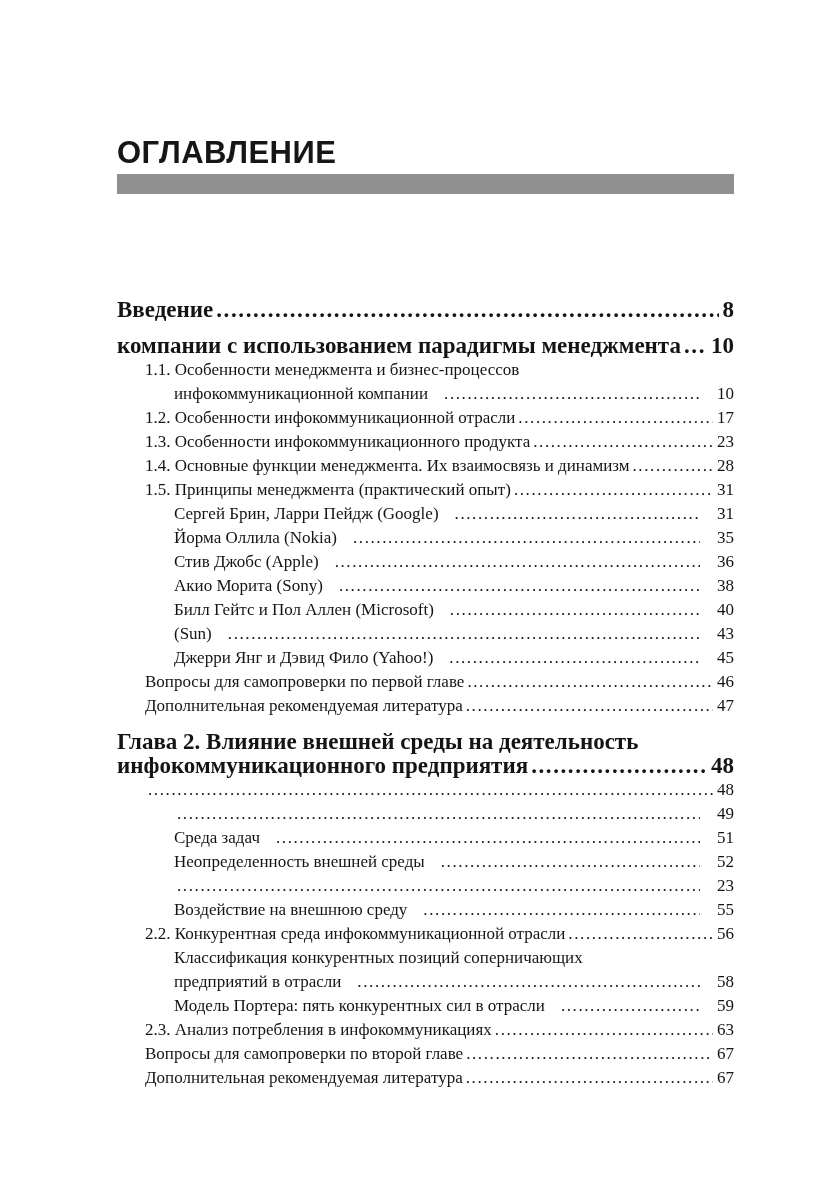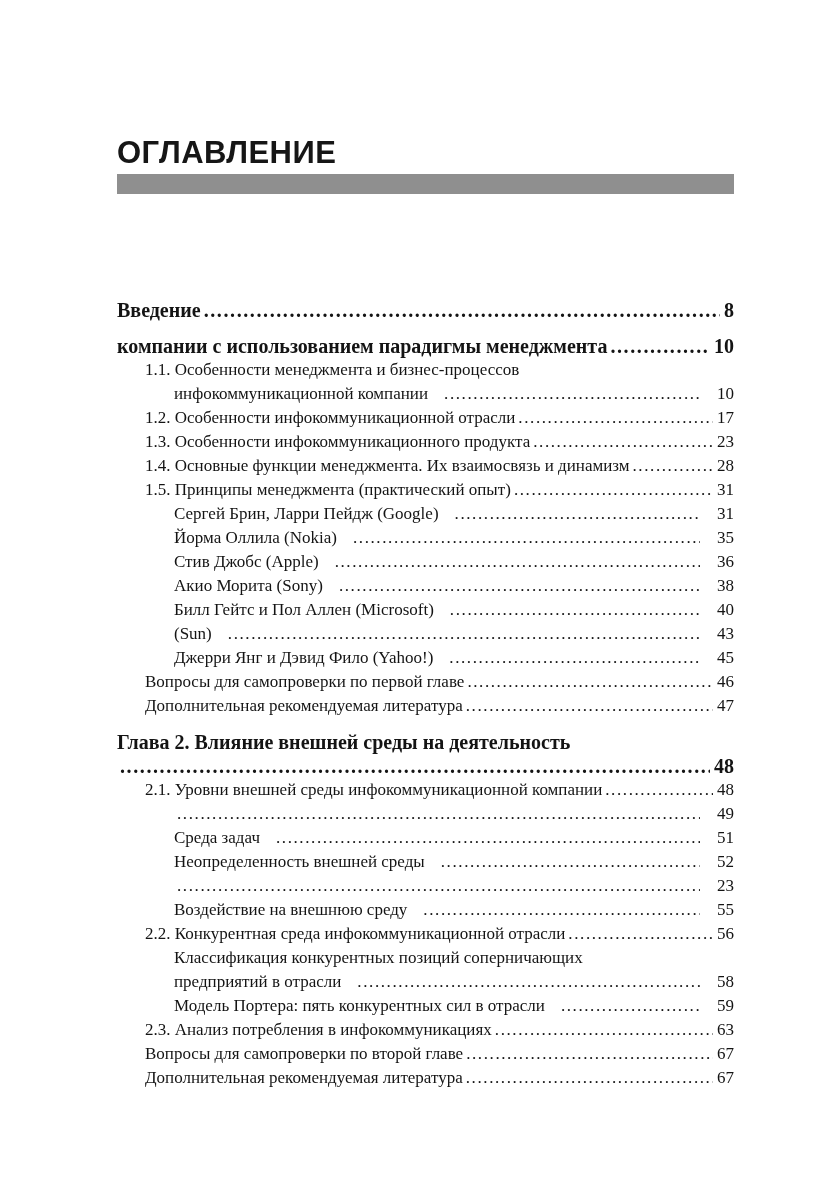--- a/index.html
+++ b/index.html
@@ -35,21 +35,21 @@
   }
   .toc {
     margin-top: 104px;
     font-size: 17px;
     line-height: 24px;
   }
   .entry { }
   .entry.bold {
     font-weight: 700;
     margin-top: 12px;
-    font-size: 20px;
+    font-size: 23px;
   }
   .line { }
   .row {
     display: flex;
     align-items: baseline;
   }
   .lvl0 { padding-left: 0; }
   .lvl1 { padding-left: 28px; }
   .lvl2 { padding-left: 57px; gap: 13px; }
   .txt { white-space: nowrap; }
@@ -182,27 +182,27 @@
       <div class="entry">
         <div class="row lvl1">
           <span class="txt">Дополнительная рекомендуемая литература</span>
           <span class="dots" aria-hidden="true">............................................................................................................................................................................................................................................................................................................</span>
           <span class="pg">47</span>
         </div>
       </div>
       <div class="entry bold">
         <div class="line lvl0">Глава 2. Влияние внешней среды на деятельность</div>
         <div class="row lvl0">
+          <span class="txt">инфокоммуникационного предприятия</span>
           <span class="dots" aria-hidden="true">............................................................................................................................................................................................................................................................................................................</span>
           <span class="pg">48</span>
         </div>
       </div>
       <div class="entry">
         <div class="row lvl1">
-          <span class="txt">2.1. Уровни внешней среды инфокоммуникационной компании</span>
           <span class="dots" aria-hidden="true">............................................................................................................................................................................................................................................................................................................</span>
           <span class="pg">48</span>
         </div>
       </div>
       <div class="entry">
         <div class="row lvl2">
           <span class="dots" aria-hidden="true">............................................................................................................................................................................................................................................................................................................</span>
           <span class="pg">49</span>
         </div>
       </div>

